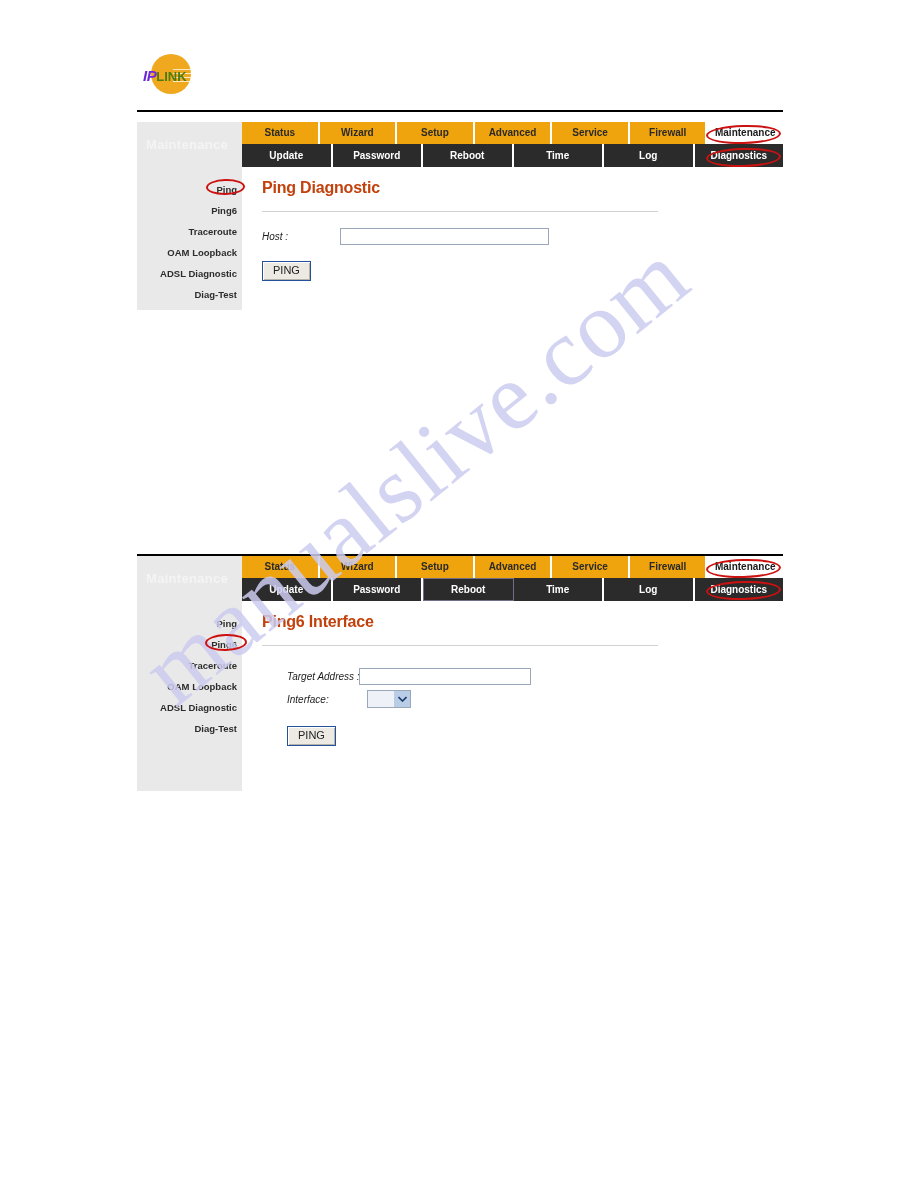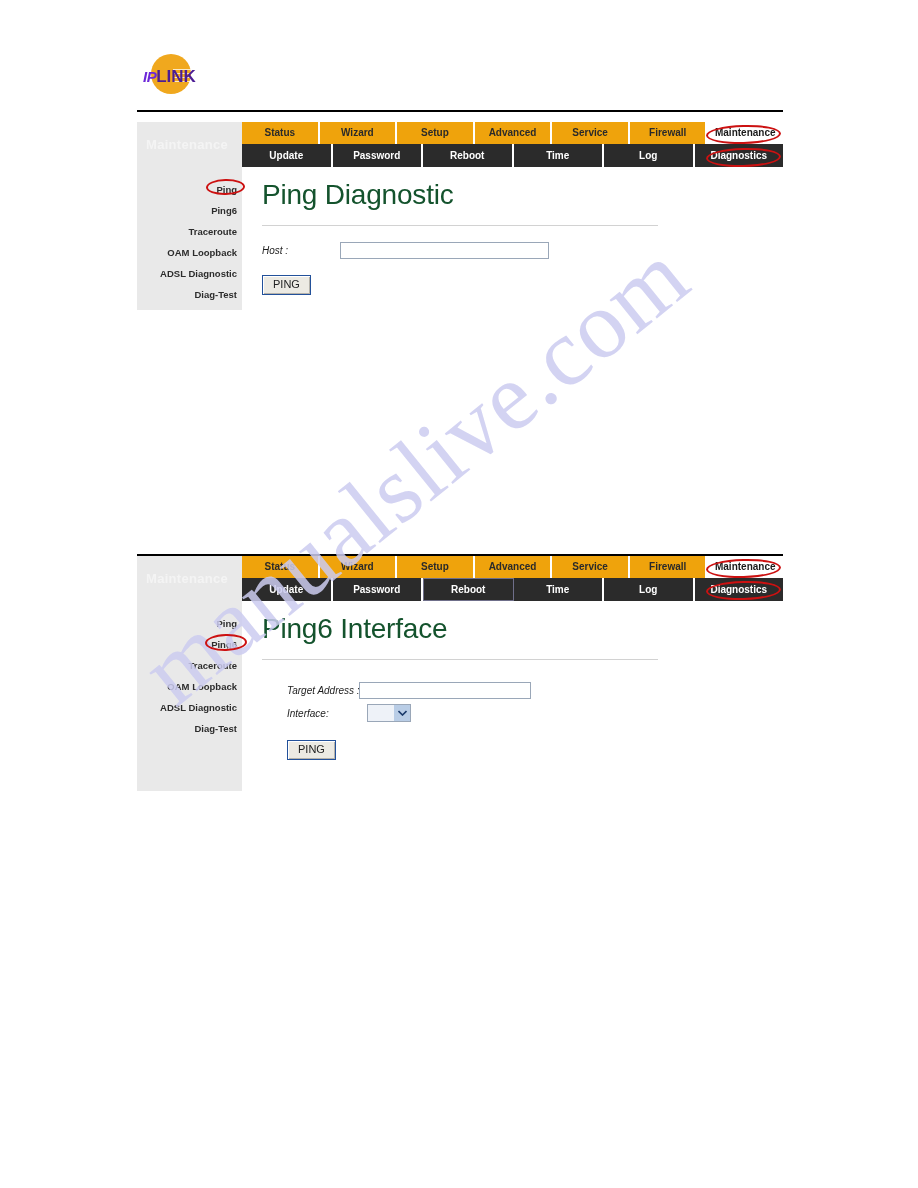--- a/index.html
+++ b/index.html
@@ -59,23 +59,23 @@
     top: 16px;
     font-family: "Liberation Sans", sans-serif;
     font-size: 15px;
     font-weight: bold;
     font-style: italic;
     letter-spacing: -0.5px;
     line-height: 1;
   }
   .logo-ip { color: #6d28d9; }
   .logo-link {
-    color: #4c1d95;
+    color: #4d7c0f;
     font-style: normal;
-    font-size: 17px;
+    font-size: 13px;
     letter-spacing: 0px;
   }
   .logo-stripes {
     position: absolute;
     left: 30px; top: 14px;
     width: 24px; height: 16px;
     background: repeating-linear-gradient(
       to bottom,
       rgba(255,255,255,0) 0px,
       rgba(255,255,255,0) 3px,
@@ -199,23 +199,23 @@
     position: relative;
   }
   .content {
     position: absolute;
     left: 105px; top: 0;
     width: 541px;
     background: #ffffff;
     padding: 0 0 0 0;
   }
   .page-title {
-    font-size: 28px;
-    font-weight: normal;
-    color: #14532d;
+    font-size: 16px;
+    font-weight: bold;
+    color: #c2410c;
     padding: 12px 0 0 20px;
     letter-spacing: -.2px;
     white-space: nowrap;
   }
   .hr {
     height: 1px;
     background: #d2d2d2;
     margin: 14px 125px 0 20px;
   }
   .form {

